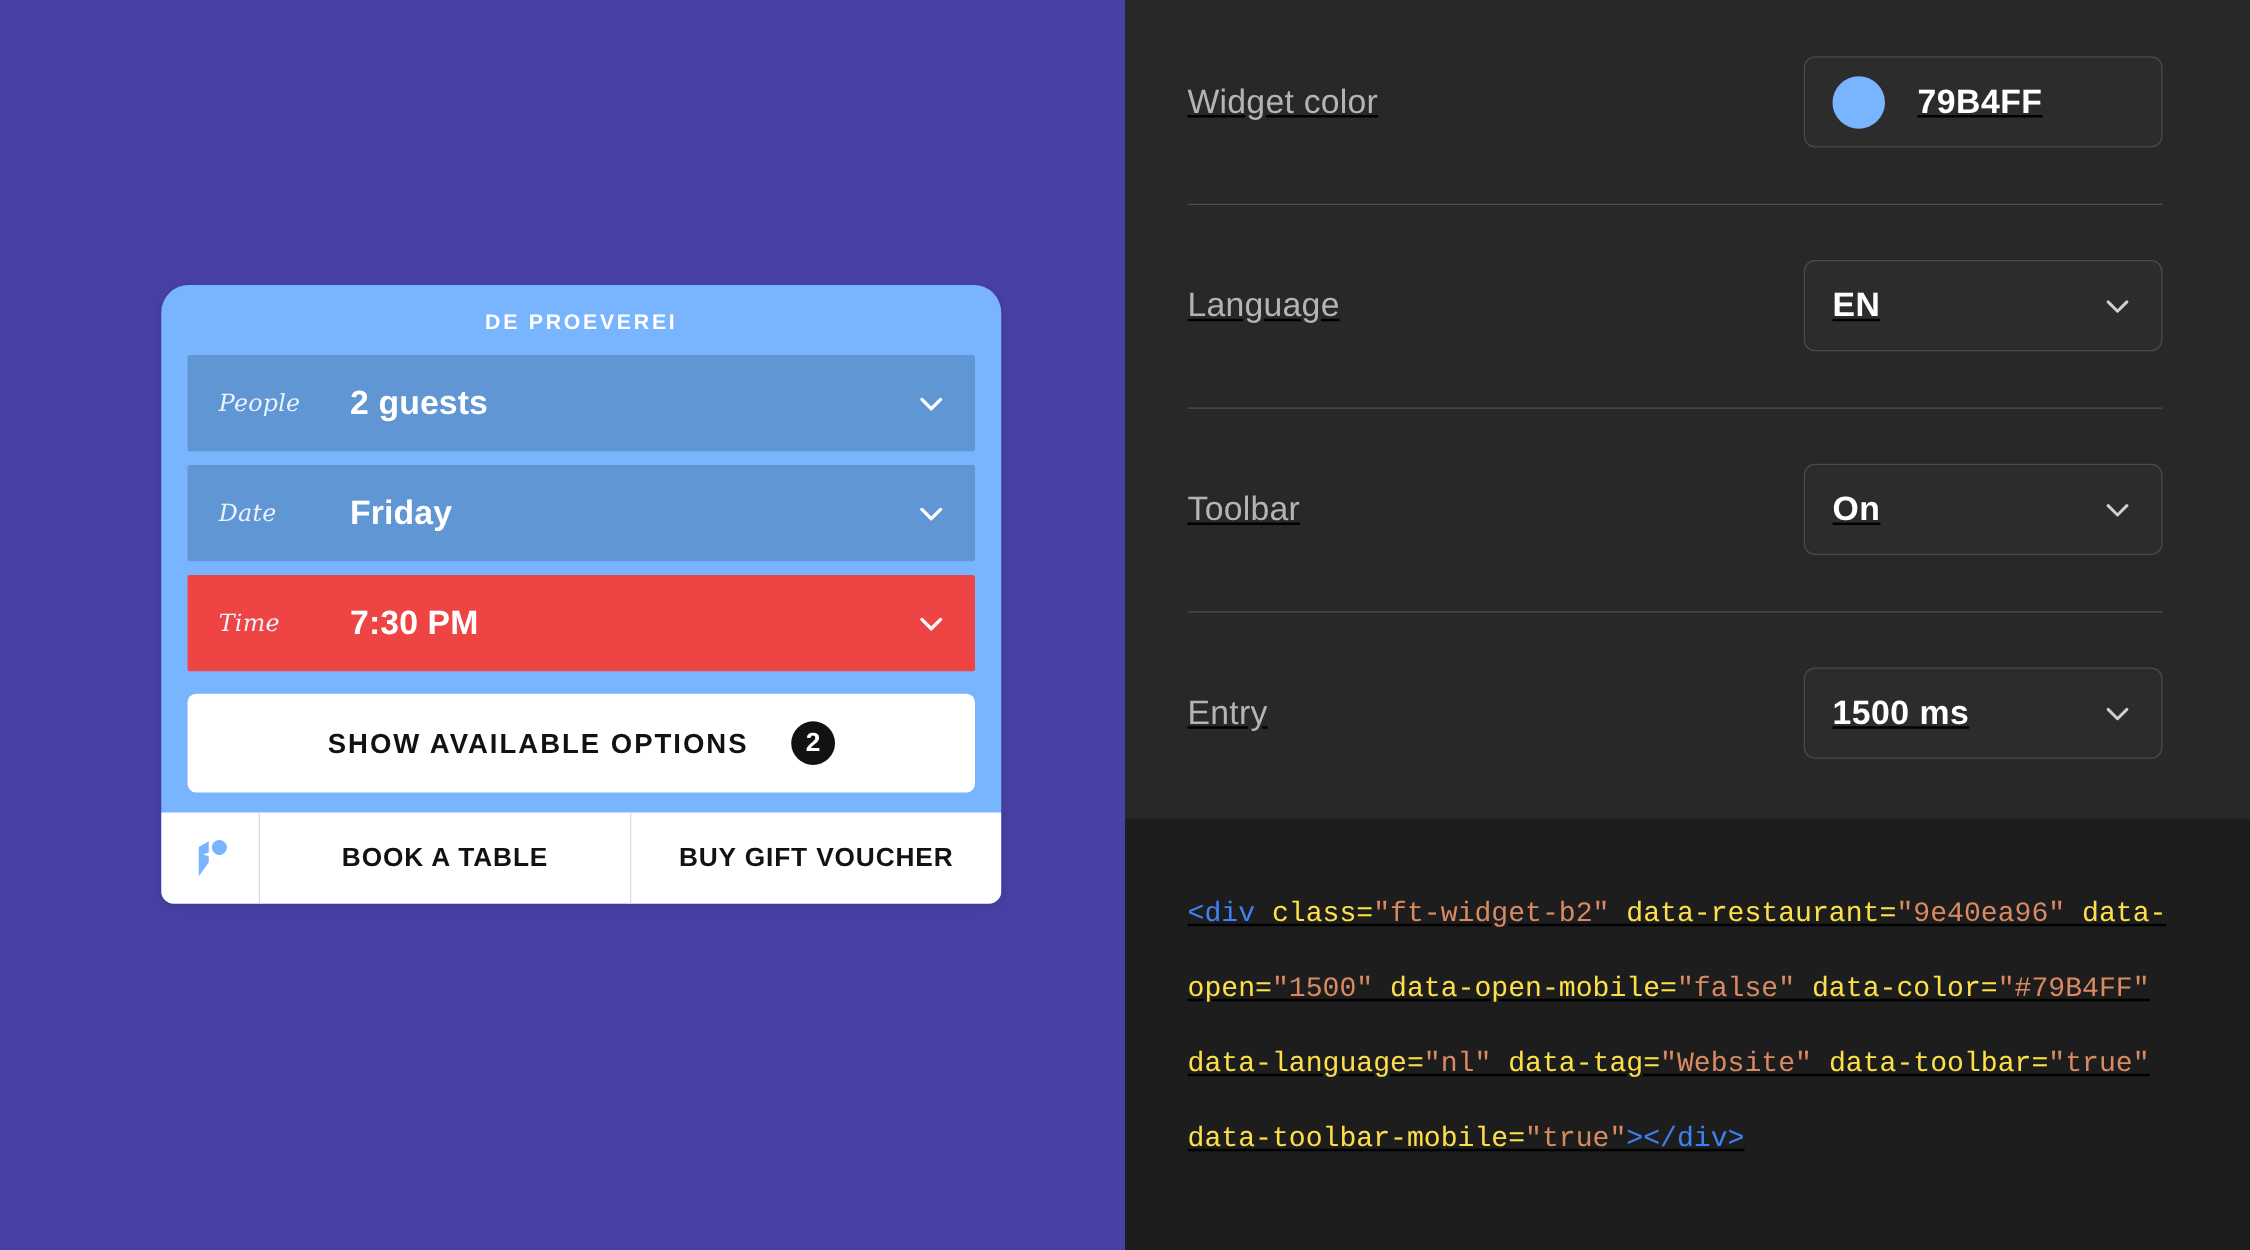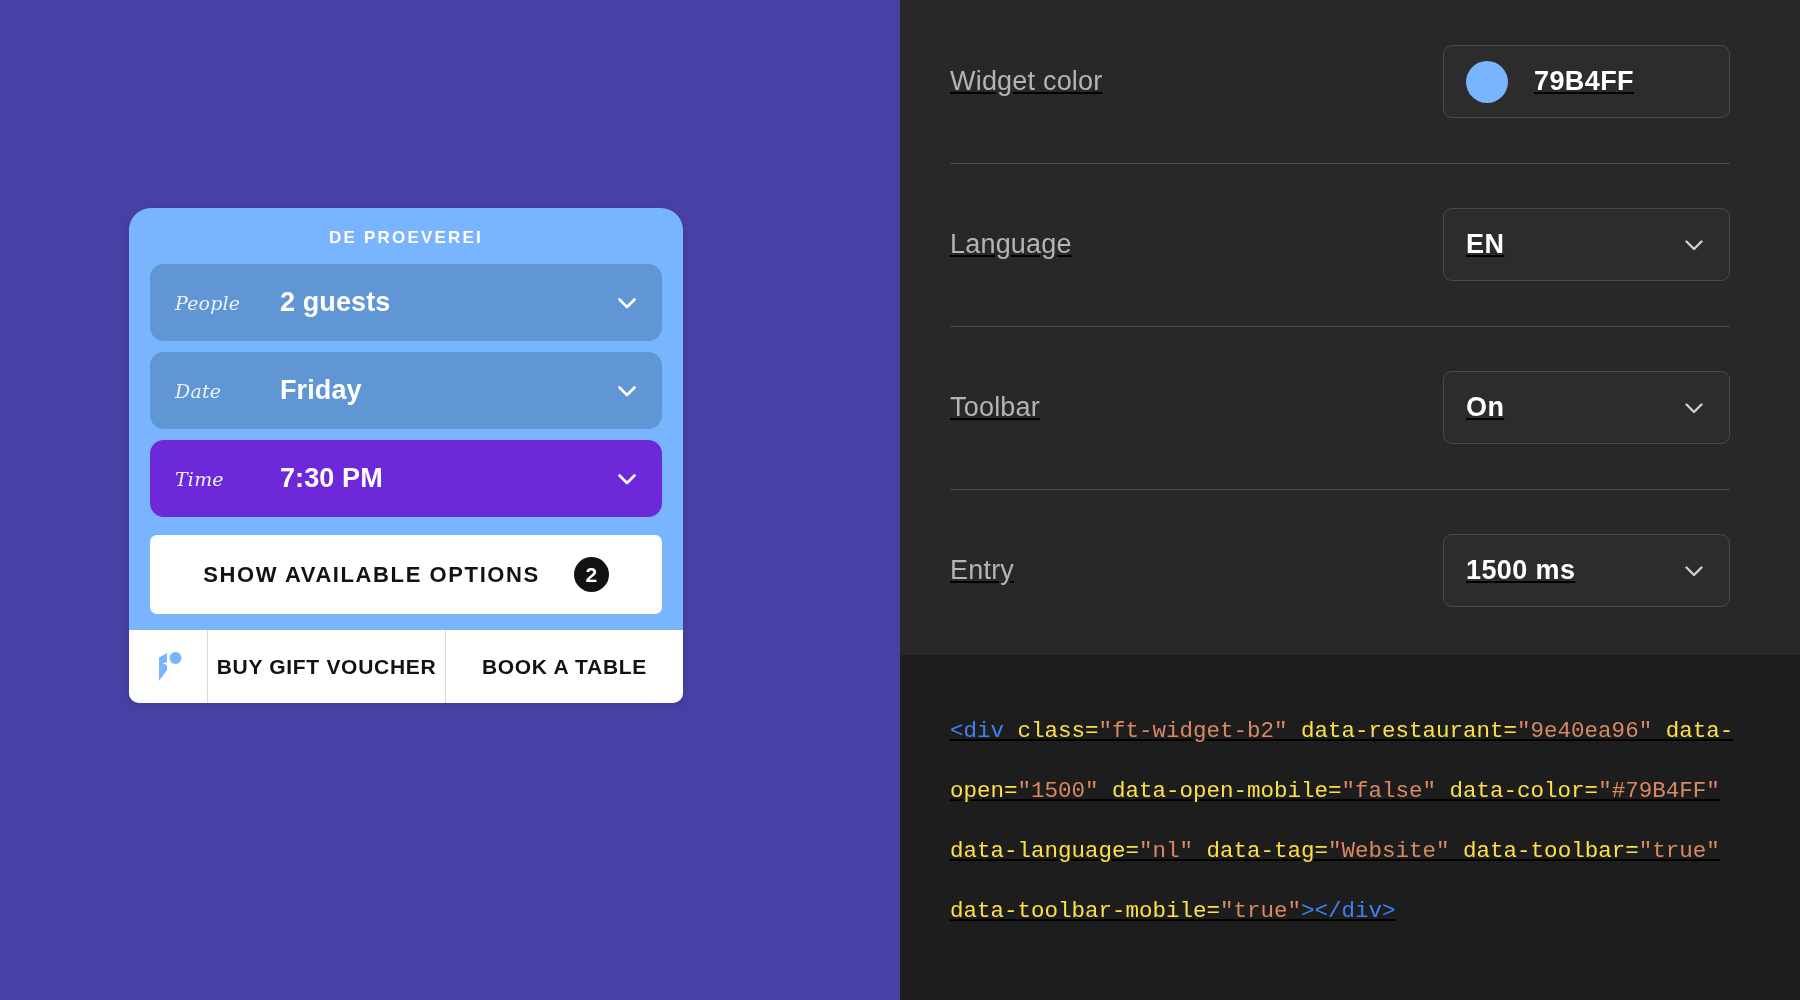--- a/index.html
+++ b/index.html
@@ -24,22 +24,22 @@
     width: 900px;
     height: 1000px;
     background: #4840A4;
     position: relative;
     flex: 0 0 900px;
   }
 
   .widget {
     position: absolute;
     left: 129px;
-    top: 208px;
-    width: 554px;
+    top: 228px;
+    width: 672px;
     border-radius: 22px 22px 10px 10px;
     overflow: hidden;
     background: #79B4FF;
     box-shadow: 0 2px 10px rgba(0,0,0,0.10);
   }
 
   .widget-head {
     padding: 20px 0 16px 0;
     text-align: center;
   }
@@ -51,21 +51,21 @@
   }
 
   .widget-body {
     padding: 0 21px 16px 21px;
   }
 
   .field {
     display: flex;
     align-items: center;
     background: #6096D4;
-    border-radius: 14px;
+    border-radius: 2px;
     height: 77px;
     margin-bottom: 11px;
     padding: 0 22px 0 25px;
   }
   .field-label {
     color: #eaf2ff;
     font-family: "DejaVu Serif", serif;
     font-style: italic;
     font-size: 19px;
     width: 105px;
@@ -257,21 +257,21 @@
         <div class="field" style="background: rgb(96, 150, 212);">
           <span class="field-label">Date</span>
           <span class="field-value">Friday</span>
           <span class="chev">
             <svg width="26" height="26" viewBox="0 0 26 26">
               <path d="M5.5 9.5 L13 17 L20.5 9.5" fill="none" stroke="#ffffff" stroke-width="2.6" stroke-linecap="round" stroke-linejoin="round"></path>
             </svg>
           </span>
         </div>
 
-        <div class="field" style="background: #6d28d9;">
+        <div class="field" style="background: #ef4444;">
           <span class="field-label">Time</span>
           <span class="field-value">7:30 PM</span>
           <span class="chev">
             <svg width="26" height="26" viewBox="0 0 26 26">
               <path d="M5.5 9.5 L13 17 L20.5 9.5" fill="none" stroke="#ffffff" stroke-width="2.6" stroke-linecap="round" stroke-linejoin="round"></path>
             </svg>
           </span>
         </div>
 
         <div class="cta">
@@ -282,24 +282,24 @@
       </div>
 
       <div class="toolbar">
         <div class="toolbar-logo">
           <svg width="30" height="36" viewBox="0 0 30 36">
             <path d="M6 8.5 L14 4 L14 13 L9.5 14.5 L14 16 L14 21 L6 32 Z" fill="#79B4FF"></path>
             <circle cx="22.5" cy="9" r="6" fill="#79B4FF"></circle>
           </svg>
         </div>
         <div class="toolbar-btn">
+          <span>BOOK A TABLE</span>
+        </div>
+        <div class="toolbar-btn">
           <span>BUY GIFT VOUCHER</span>
-        </div>
-        <div class="toolbar-btn">
-          <span>BOOK A TABLE</span>
         </div>
       </div>
 
     </div>
   </div>
 
   <div class="settings-pane">
 
     <div class="settings-list" style="background: rgb(40, 40, 40);">
 

